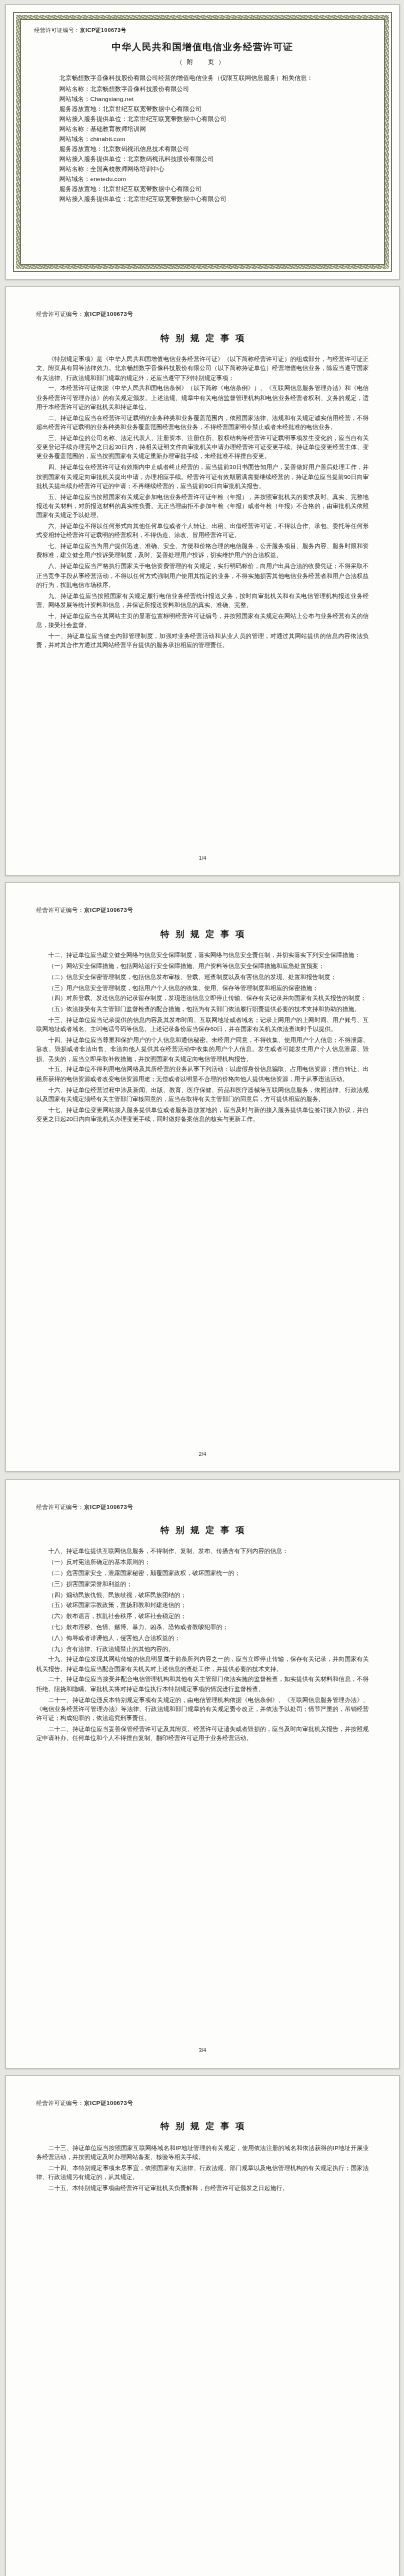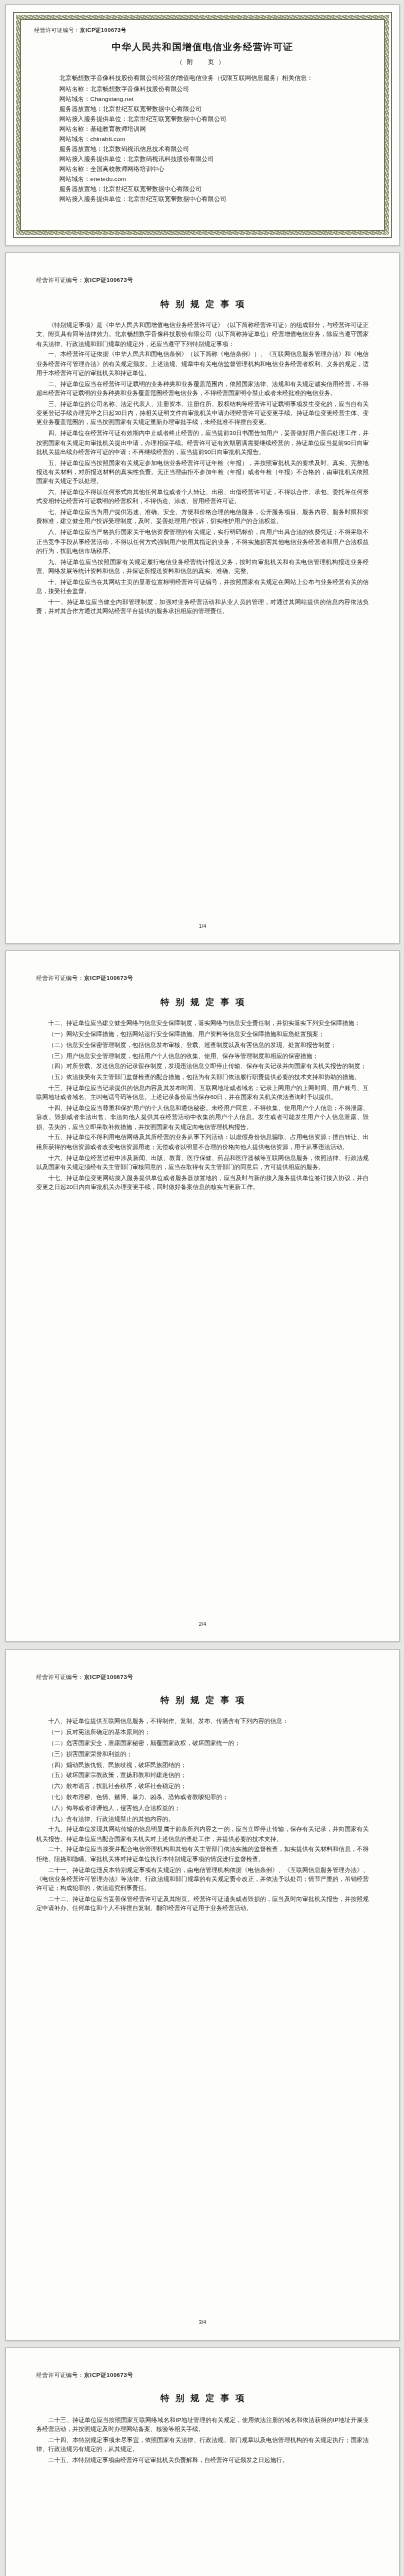--- a/index.html
+++ b/index.html
@@ -13,21 +13,21 @@
   .doc { padding: 4.1px 5.2px 5.2px; }
 
   .sheet {
     background: #fdfdfb;
     border: 0.5px solid #c2c2bc;
     box-shadow: 0 0.5px 1.5px rgba(0,0,0,.18);
     box-sizing: border-box;
   }
 
   
-  .cert-sheet { height: 242px; margin-bottom: 6.2px; padding: 7.2px; }
+  .cert-sheet { height: 276px; margin-bottom: 6.2px; padding: 7.2px; }
   .cert-frame {
     height: 100%;
     box-sizing: border-box;
     border: 1px solid #6d7158;
     padding: 1.5px;
   }
   .cert-band {
     height: 100%;
     box-sizing: border-box;
     border: 4.6px solid transparent;
@@ -54,21 +54,21 @@
     font-size: 6.4px;
     letter-spacing: 4.1px;
     margin: 3.6px 0 6.7px;
     font-family: "Liberation Serif", "DejaVu Serif", serif;
   }
   .cert-body { padding: 0 10.3px 0 25px; font-size: 6.2px; line-height: 10px; }
   .cert-intro { margin: 0 0 1px; max-width: 289px; }
   .cert-line { white-space: nowrap; overflow: hidden; }
 
   
-  .prov-sheet { height: 692px; margin-bottom: 6.2px; position: relative; padding: 24px 30px 31px; }
+  .prov-sheet { height: 590px; margin-bottom: 6.2px; position: relative; padding: 24px 30px 31px; }
   .prov-sheet:last-child { margin-bottom: 0; }
   .prov-header { font-size: 5.7px; letter-spacing: 0.3px; }
   .prov-header .num { font-weight: bold; }
   .prov-title {
     margin: 13.4px 0 10.3px;
     text-align: center;
     font-size: 8.8px;
     font-weight: bold;
     letter-spacing: 6.2px;
     text-indent: 6.2px;

